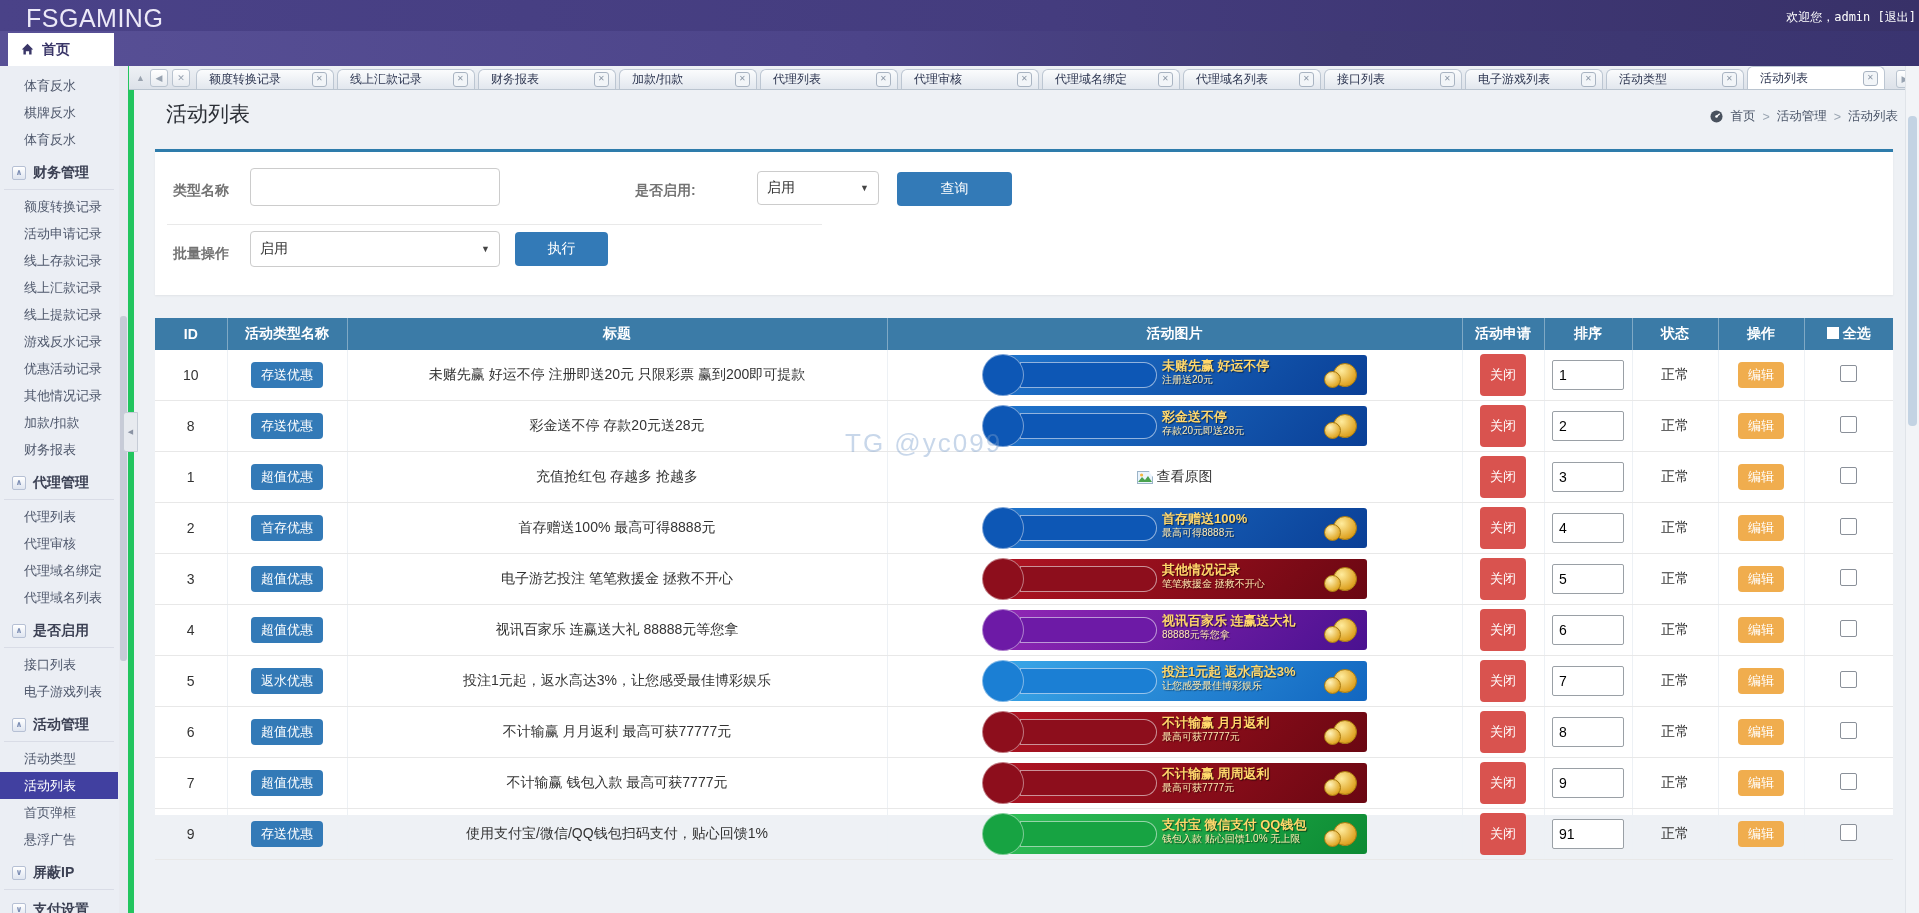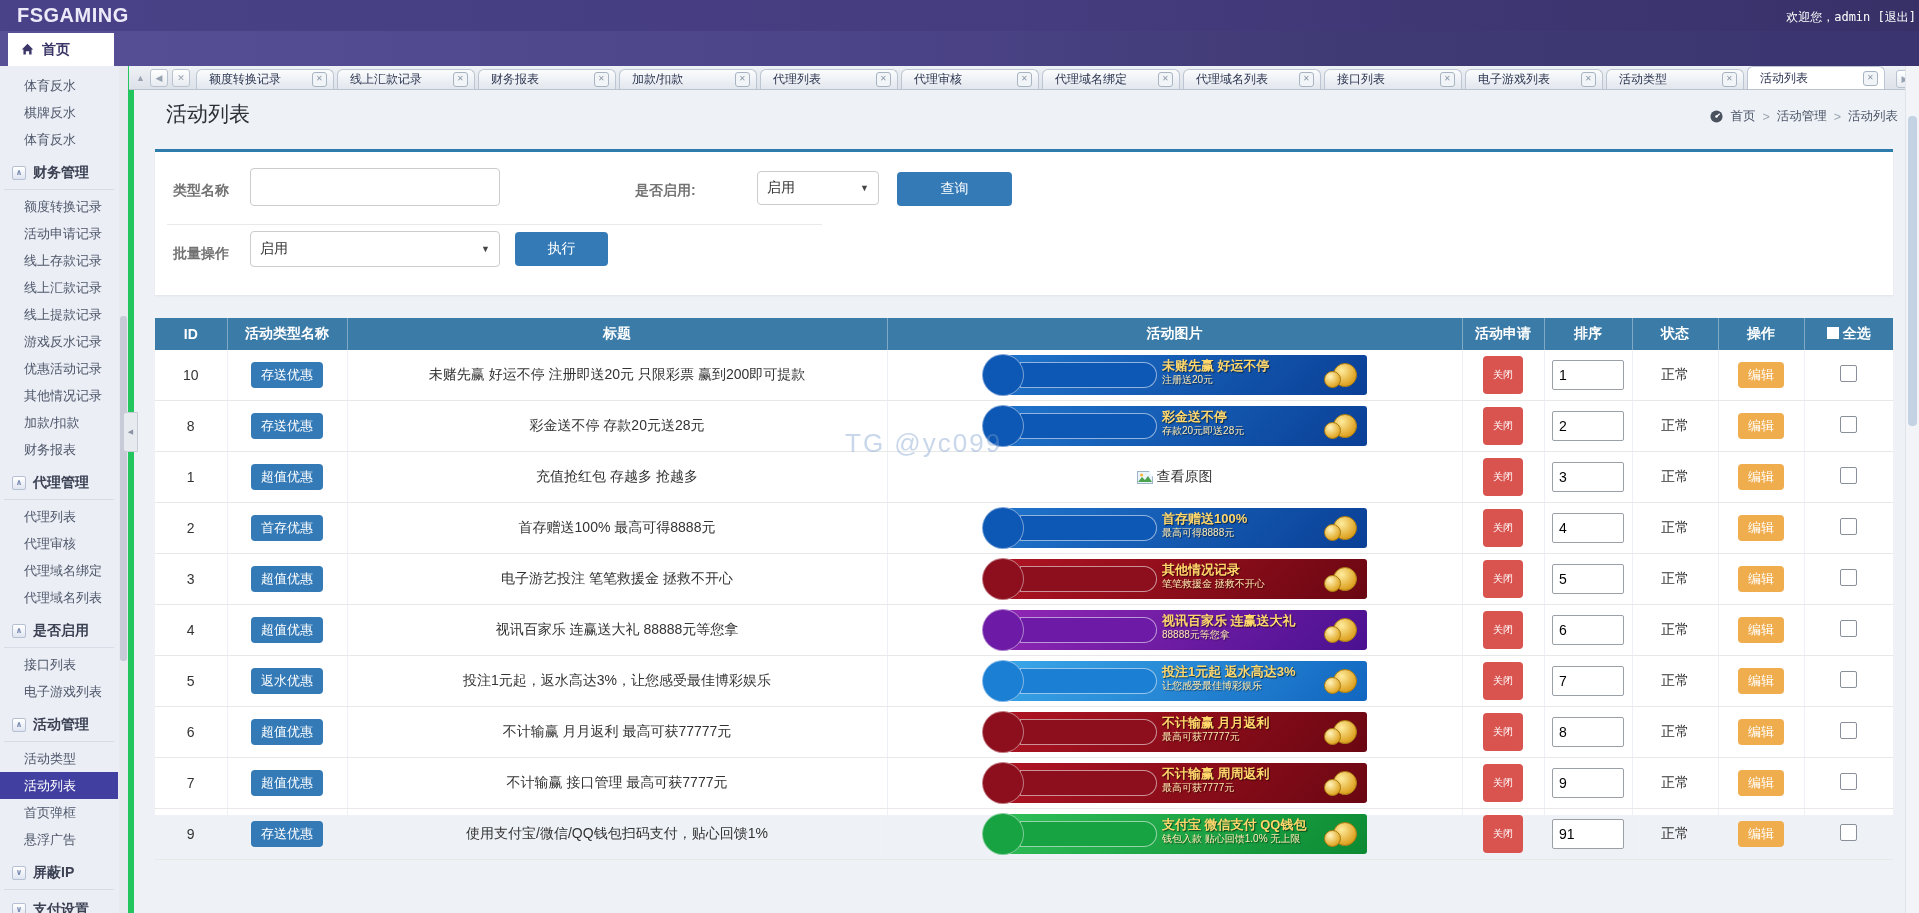--- a/index.html
+++ b/index.html
@@ -2,21 +2,21 @@
 <html><head>
 <meta charset="utf-8">
 <style>
   html,body{margin:0;padding:0}
   body{width:1919px;height:913px;overflow:hidden;position:relative;background:#eef1f5;
        font-family:"Liberation Sans","DejaVu Sans",sans-serif;color:#333}
 
   
   .topbar{position:absolute;top:0;left:0;right:0;height:31px;
           background:linear-gradient(to right,#4a4288 0%,#443c7e 55%,#383168 100%)}
-  .logo{position:absolute;left:17px;top:4px;font-size:20px;font-weight:bold;
+  .logo{position:absolute;left:26px;top:4px;font-size:25px;font-weight:normal;
         letter-spacing:.5px;color:#ece9f8}
   .welcome{position:absolute;right:3px;top:9px;font-size:12px;color:#fff;
            font-family:"DejaVu Sans Mono",monospace}
   .welcome a{color:#fff;text-decoration:none}
   .band{position:absolute;top:31px;left:0;right:0;height:35px;
         background:linear-gradient(to right,#585096 0%,#4c4489 45%,#403a74 70%,#3a3470 100%)}
   .home-tab{position:absolute;left:8px;top:33px;width:106px;height:33px;background:#fff;
             display:flex;align-items:center;gap:8px;padding-left:13px;box-sizing:border-box;
             font-weight:bold;color:#3a3668;font-size:14px;z-index:3}
 
@@ -79,21 +79,21 @@
   table.grid{width:100%;border-collapse:collapse;table-layout:fixed}
   .grid th{height:32px;background:#3b7ba7;color:#fff;font-size:14px;font-weight:bold;
            border-right:1px solid rgba(255,255,255,.35);padding:0}
   .grid th:last-child{border-right:none}
   .grid td{height:50px;border-bottom:1px solid #e8e8e8;border-right:1px solid #edf1f5;
            text-align:center;font-size:14px;color:#333;padding:0;overflow:hidden}
   .grid td:last-child{border-right:none}
   .cb-white{display:inline-block;width:12px;height:12px;background:#fff;margin-right:4px;vertical-align:-1px}
   .badge{display:inline-block;background:#337ab7;color:#fff;font-size:13px;padding:4px 10px;
          border-radius:4px;cursor:pointer}
-  .btn-close{display:inline-block;background:#d9534f;color:#fff;font-size:10px;padding:12px 10px;
+  .btn-close{display:inline-block;background:#d9534f;color:#fff;font-size:13px;padding:12px 10px;
              border-radius:4px;border:none;cursor:pointer}
   .btn-edit{display:inline-block;background:#f0ad4e;color:#fff;font-size:13px;padding:4px 10px;
             border-radius:4px;border:none;cursor:pointer}
   .sort-input{width:72px;height:30px;border:1px solid #9aa0a6;border-radius:2px;box-sizing:border-box;
               font-size:14px;padding:0 6px;background:#fff}
   .cb{display:inline-block;width:15px;height:15px;border:1px solid #8a9099;border-radius:2px;
       background:#fff;cursor:pointer}
 
   
   .banner{position:relative;width:385px;height:40px;margin:0 auto;cursor:pointer}
@@ -496,21 +496,21 @@
             </td>
             <td><button class="btn-close">关闭</button></td>
             <td><input class="sort-input" value="8" style=""></td>
             <td>正常</td>
             <td><button class="btn-edit">编辑</button></td>
             <td><span class="cb"></span></td>
           </tr>
           <tr>
             <td>7</td>
             <td><span class="badge">超值优惠</span></td>
-            <td>不计输赢 接口管理 最高可获7777元</td>
+            <td>不计输赢 钱包入款 最高可获7777元</td>
             <td>
               <div class="banner" style="--c1: #b01423; --c2: #6a0712; --pill: #8d0e1c;">
                 <div class="b-rect"></div>
                 <div class="b-pill"></div>
                 <div class="b-circle"></div>
                 <div class="b-text">
                   <div class="b-line1">不计输赢 周周返利</div>
                   <div class="b-line2">最高可获7777元</div>
                 </div>
                 <span class="coin1"></span>

